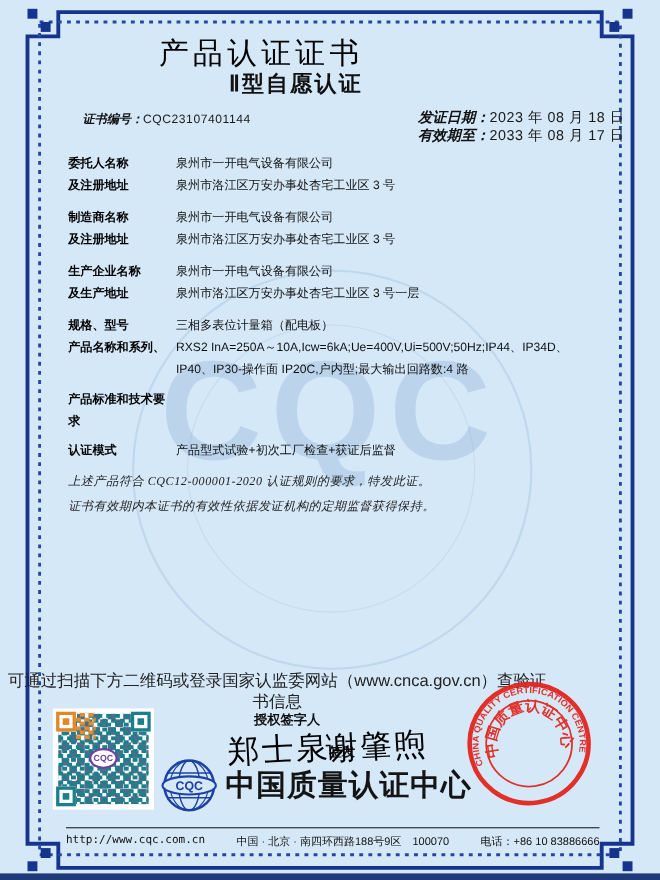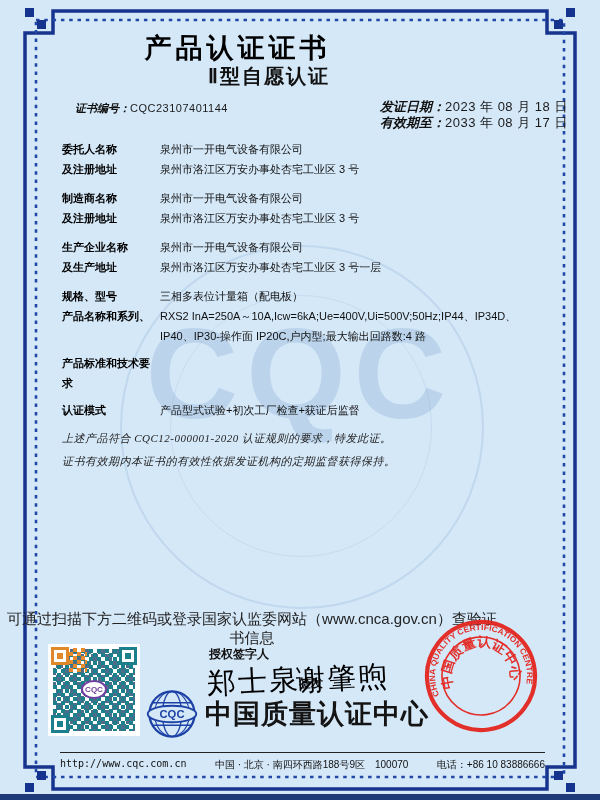--- a/index.html
+++ b/index.html
@@ -17,21 +17,21 @@
   .watermark{position:absolute;left:0;top:300px;width:600px;text-align:center;
     font-size:128px;font-weight:bold;letter-spacing:8px;
     color:rgba(130,165,205,0.30);font-family:"Liberation Sans",sans-serif;}
   .wm-ring{position:absolute;left:120px;top:245px;width:360px;height:360px;border-radius:50%;
     border:2px solid rgba(140,175,210,0.28);}
   .wm-ring2{position:absolute;left:170px;top:295px;width:260px;height:260px;border-radius:50%;
     border:1.5px solid rgba(140,175,210,0.22);}
 
   
   .title{position:absolute;top:30px;left:0;width:475px;text-align:center;
-    font-size:27px;font-weight:bold;letter-spacing:4px;color:#000;}
+    font-size:27px;font-weight:normal;letter-spacing:4px;color:#000;}
   .subtitle{position:absolute;top:63px;left:0;width:538px;text-align:center;
     font-size:20px;font-weight:600;letter-spacing:2px;color:#111;}
 
   .certno-row{position:absolute;top:101px;left:75px;font-size:11px;}
   .kai{font-family:"Liberation Serif",serif;font-style:italic;font-weight:bold;color:#111;}
   .num{font-weight:normal;letter-spacing:0.5px;}
   .dates{position:absolute;top:99px;left:380px;font-size:13px;line-height:16px;}
 
   
   .content{position:absolute;left:62px;top:139px;width:483px;font-size:11px;}
@@ -185,21 +185,21 @@
 
   <div class="qr">
     <div class="qr-pattern"></div>
     <div class="orange-patch"></div>
     <div class="finder tl"></div>
     <div class="finder tr"></div>
     <div class="finder bl"></div>
     <div class="qr-logo">CQC</div>
   </div>
 
-  <div class="sig-label" style="left:209px;top:646px;">授权签字人</div>
+  <div class="sig-label" style="left:231px;top:646px;">授权签字人</div>
   <div class="sig-label" style="left:299px;top:646px;margin-top:29px;">签发</div>
   <div class="sig" style="left:207px;top:662px;">郑士泉</div>
   <div class="sig" style="left:296px;top:659px;">谢肇煦</div>
 
   <div class="org-line">
     <svg width="52" height="52" viewBox="-30 -30 60 60">
       <circle cx="0" cy="0" r="26" fill="none" stroke="#1d41a5" stroke-width="2.6"></circle>
       <ellipse cx="0" cy="0" rx="11" ry="26" fill="none" stroke="#1d41a5" stroke-width="1.5"></ellipse>
       <ellipse cx="0" cy="0" rx="20" ry="26" fill="none" stroke="#1d41a5" stroke-width="1.2"></ellipse>
       <line x1="-22" y1="-13" x2="22" y2="-13" stroke="#1d41a5" stroke-width="1.5"></line>

